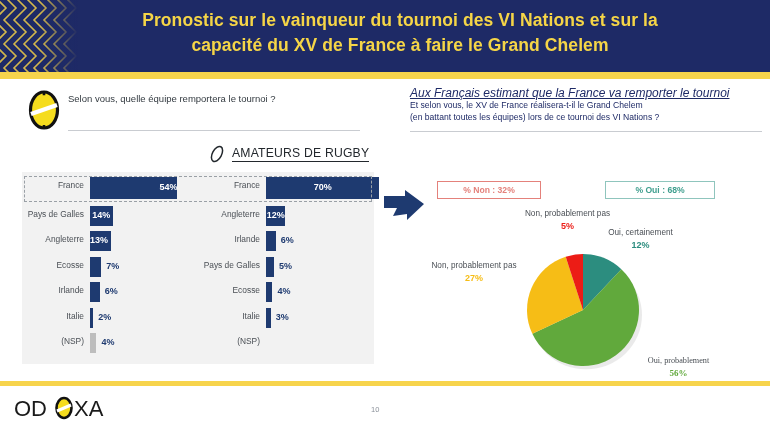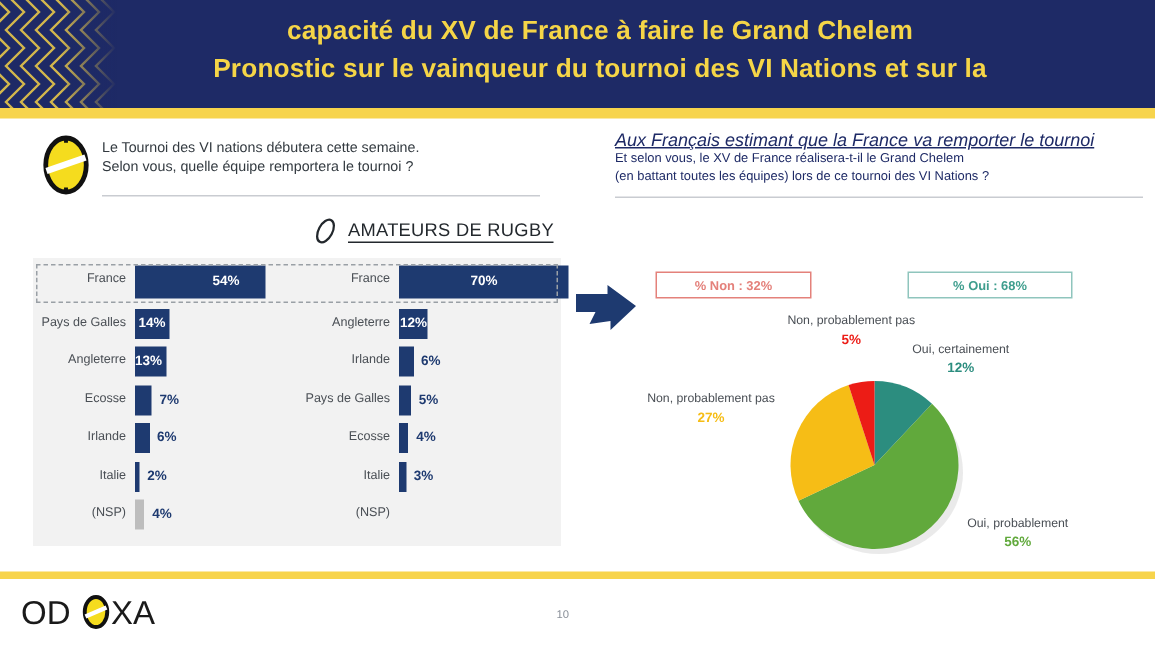--- a/index.html
+++ b/index.html
@@ -72,21 +72,21 @@
   #badge-oui{left:605px;top:181px;width:110px;border:1.2px solid #8fc5bd;color:#3f9e8e;}
 
   
   .pie-wrap{position:absolute;left:520px;top:248px;width:130px;height:126px;}
   .pie-wrap svg{display:block;}
   .pie-label{position:absolute;text-align:center;font-size:8.2px;line-height:10.5px;color:#4a4f55;}
   .pie-label .pct{display:block;font-weight:bold;font-size:9px;margin-top:1px;}
   #lab-nc{left:520px;top:209px;width:95px;}
   #lab-oc{left:588px;top:228px;width:105px;}
   #lab-npp{left:424px;top:261px;width:100px;}
-  #lab-op{left:626px;top:344px;width:105px;}
+  #lab-op{left:626px;top:356px;width:105px;font-family:Liberation Serif, serif;}
 
   
   .yellow-band-bottom{position:absolute;left:0;top:381px;width:770px;height:5px;background:#f7d44c;}
   .logo{position:absolute;left:14px;top:396px;width:120px;height:26px;}
   .page-num{position:absolute;left:371px;top:405px;font-size:7.5px;color:#8a9099;}
 </style>
 </head>
 <body>
 
 <div id="slide">
@@ -101,36 +101,35 @@
           <path d="M24,-4 L36,8 L24,20 L36,32 L24,44 L36,56 L24,68 L36,80"></path>
           <path d="M34,-4 L46,8 L34,20 L46,32 L34,44 L46,56 L34,68 L46,80"></path>
           <path d="M44,-4 L56,8 L44,20 L56,32 L44,44 L56,56 L44,68 L56,80"></path>
           <path d="M54,-4 L66,8 L54,20 L66,32 L54,44 L66,56 L54,68 L66,80"></path>
           <path d="M64,-4 L76,8 L64,20 L76,32 L64,44 L76,56 L64,68 L76,80"></path>
         </g>
       </svg>
       <div class="chev-fade"></div>
     </div>
     <div class="header-title">
+      <div>Pronostic sur le vainqueur du tournoi des VI Nations et sur la</div>
       <div>capacité du XV de France à faire le Grand Chelem</div>
-      <div>Pronostic sur le vainqueur du tournoi des VI Nations et sur la</div>
     </div>
   </div>
   <div class="yellow-band-top"></div>
 
   <div class="q-left">
     <div class="ball-icon">
       <svg width="36" height="40" viewBox="0 0 36 40">
         <ellipse cx="18" cy="20" rx="13.5" ry="18" fill="#f5dc1e" stroke="#111111" stroke-width="3.2"></ellipse>
         <path d="M5,24 L31,15" stroke="#ffffff" stroke-width="4.2" fill="none"></path>
         <path d="M18,1.2 v4 M18,35 v4" stroke="#111111" stroke-width="2.6"></path>
       </svg>
     </div>
     <div class="q-left-text">
-      <div>Le Tournoi des VI nations débutera cette semaine.</div>
       <div>Selon vous, quelle équipe remportera le tournoi ?</div>
     </div>
     <div class="q-left-rule"></div>
   </div>
 
   <div class="q-right">
     <div class="q-right-text">
       <span class="ul">Aux Français estimant que la France va remporter le tournoi</span>
       <span>Et selon vous, le XV de France réalisera-t-il le Grand Chelem</span><br>
       <span>(en battant toutes les équipes) lors de ce tournoi des VI Nations ?</span>
@@ -144,21 +143,21 @@
     </svg>
   </div>
   <div class="sect" id="sect-right">AMATEURS DE RUGBY</div>
 
   <div class="bar-panel">
     <div class="bar-col" id="col-left">
         <div class="bar-row france-row" style="top: 5px;">
           <div class="bar-label">France</div>
           <div class="bar-track">
             <div class="bar-fill" style="width: 87.48px;"></div>
-            <div class="bar-val inside" style="left: 0px; width: 87.48px; text-align: center; margin-left: 17px;">54%</div>
+            <div class="bar-val inside" style="left: 0px; width: 87.48px; text-align: right;">54%</div>
           </div>
         </div>
         <div class="bar-row" style="top: 33.5px;">
           <div class="bar-label">Pays de Galles</div>
           <div class="bar-track">
             <div class="bar-fill" style="width: 22.68px;"></div>
             <div class="bar-val inside" style="left: 0px; width: 22.68px; text-align: center;">14%</div>
           </div>
         </div>
         <div class="bar-row" style="top: 59px;">

